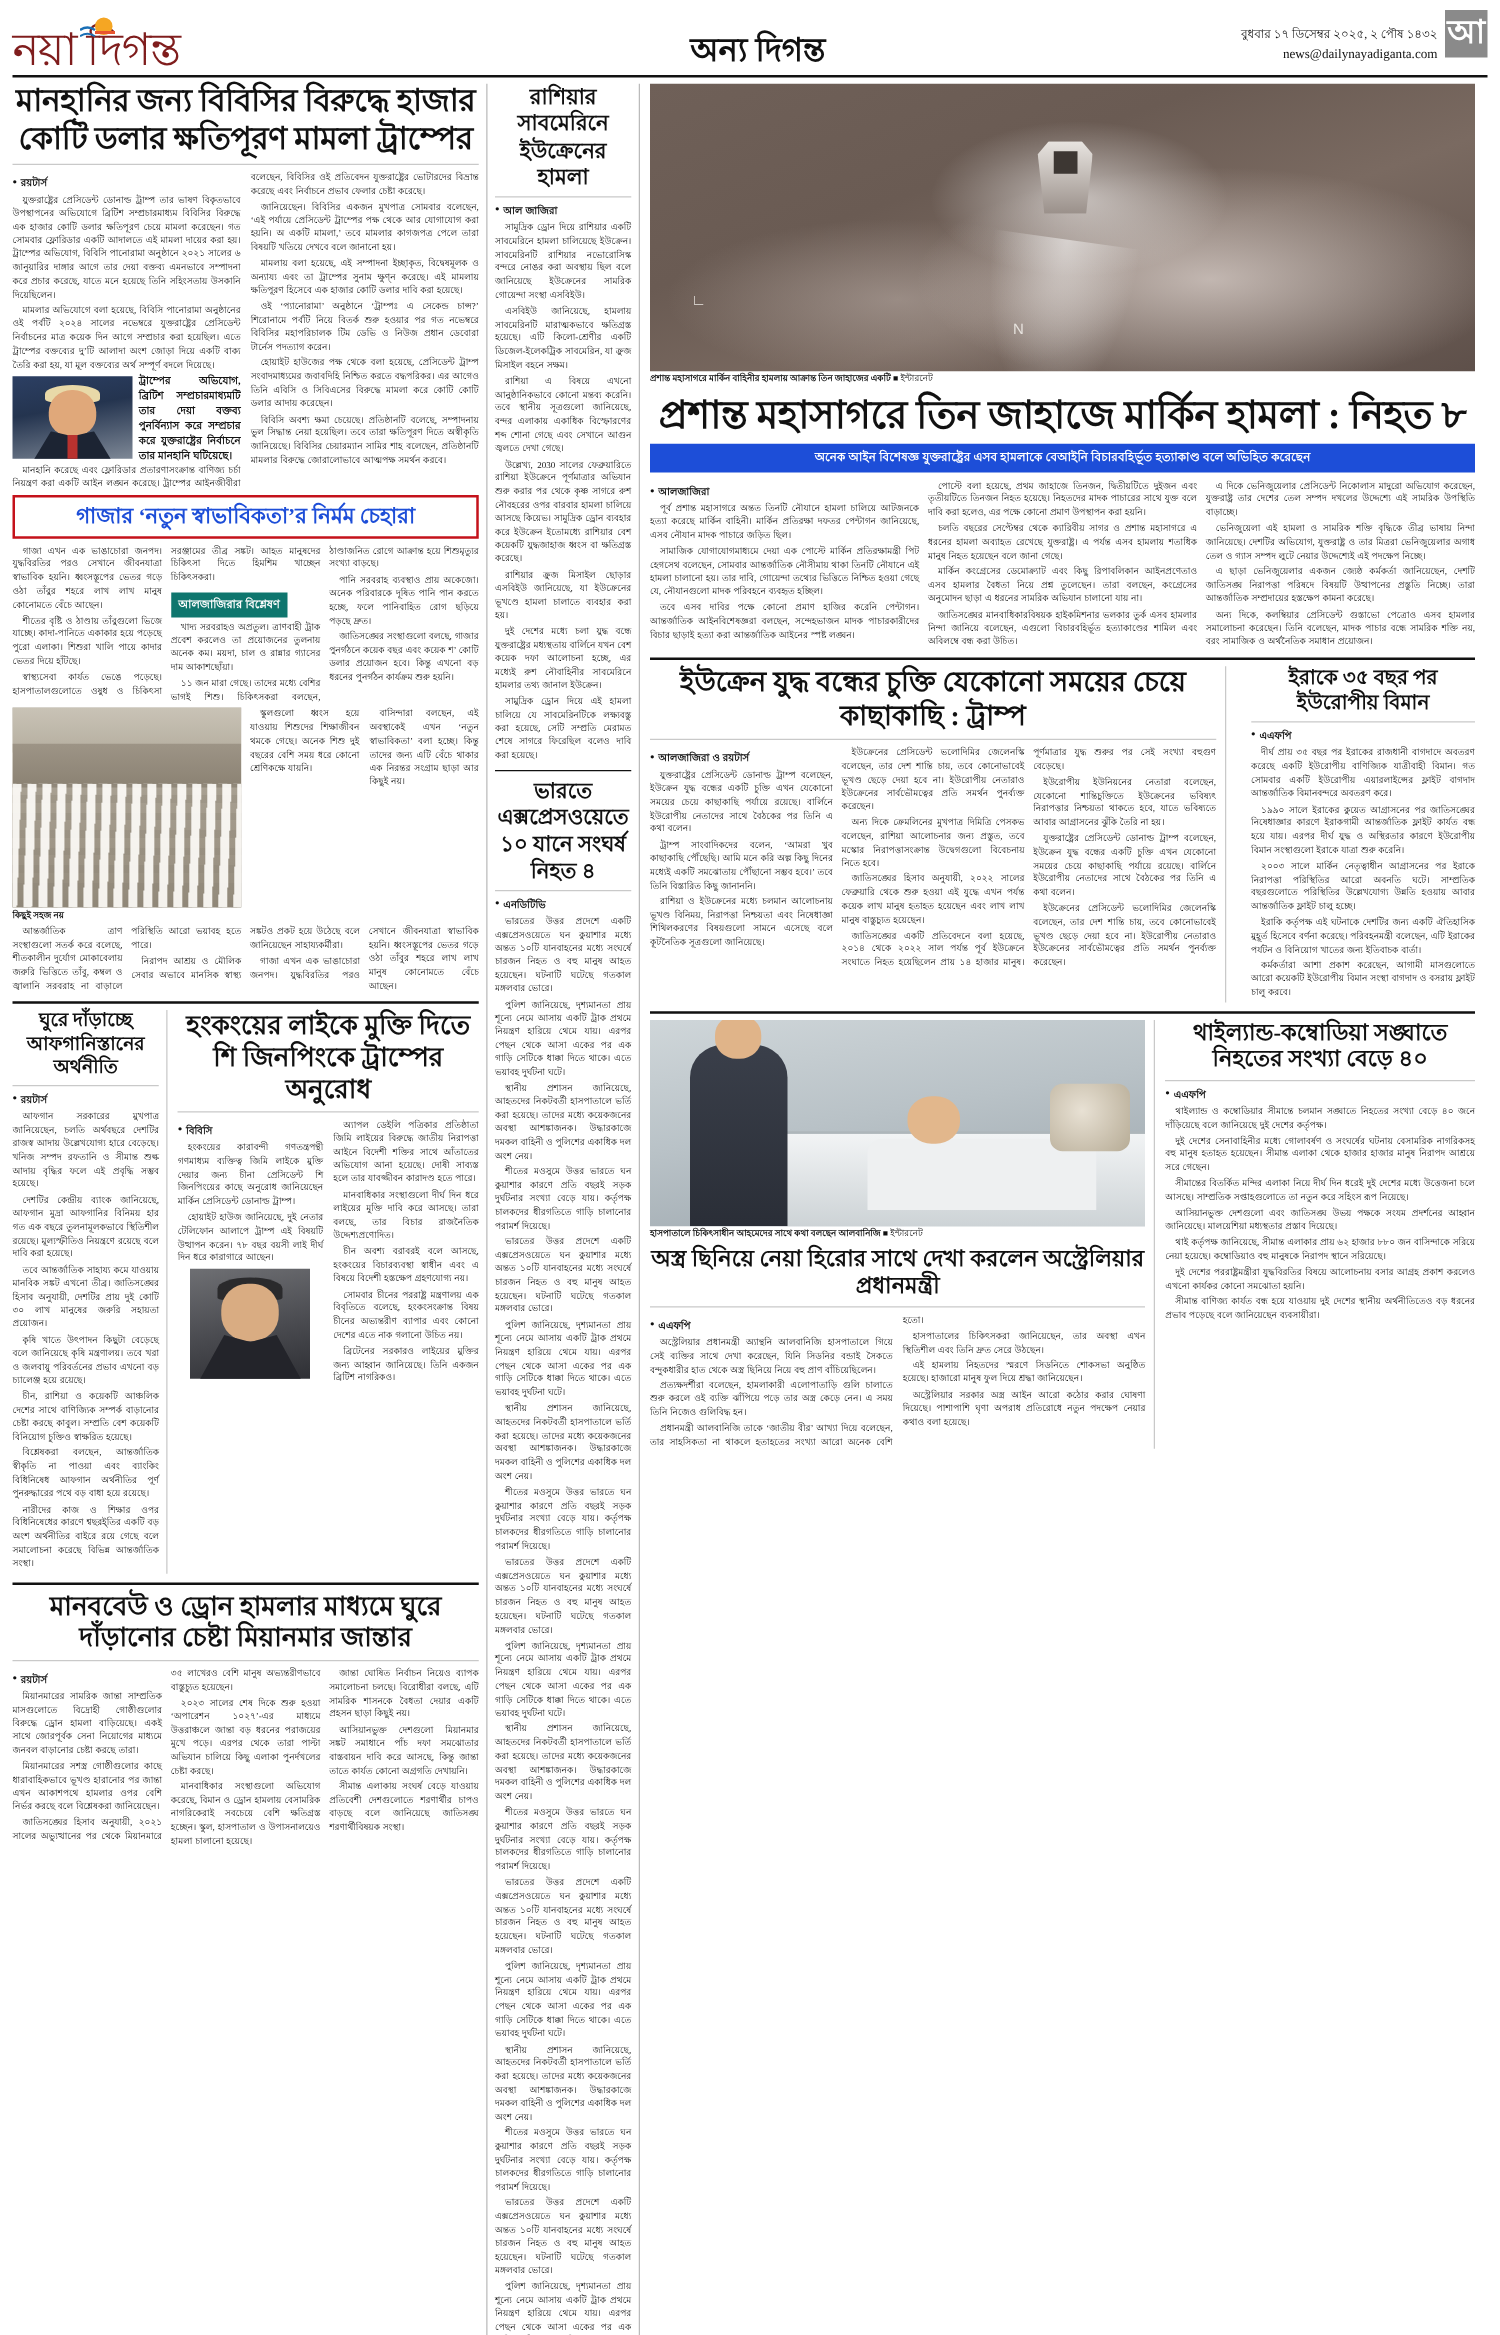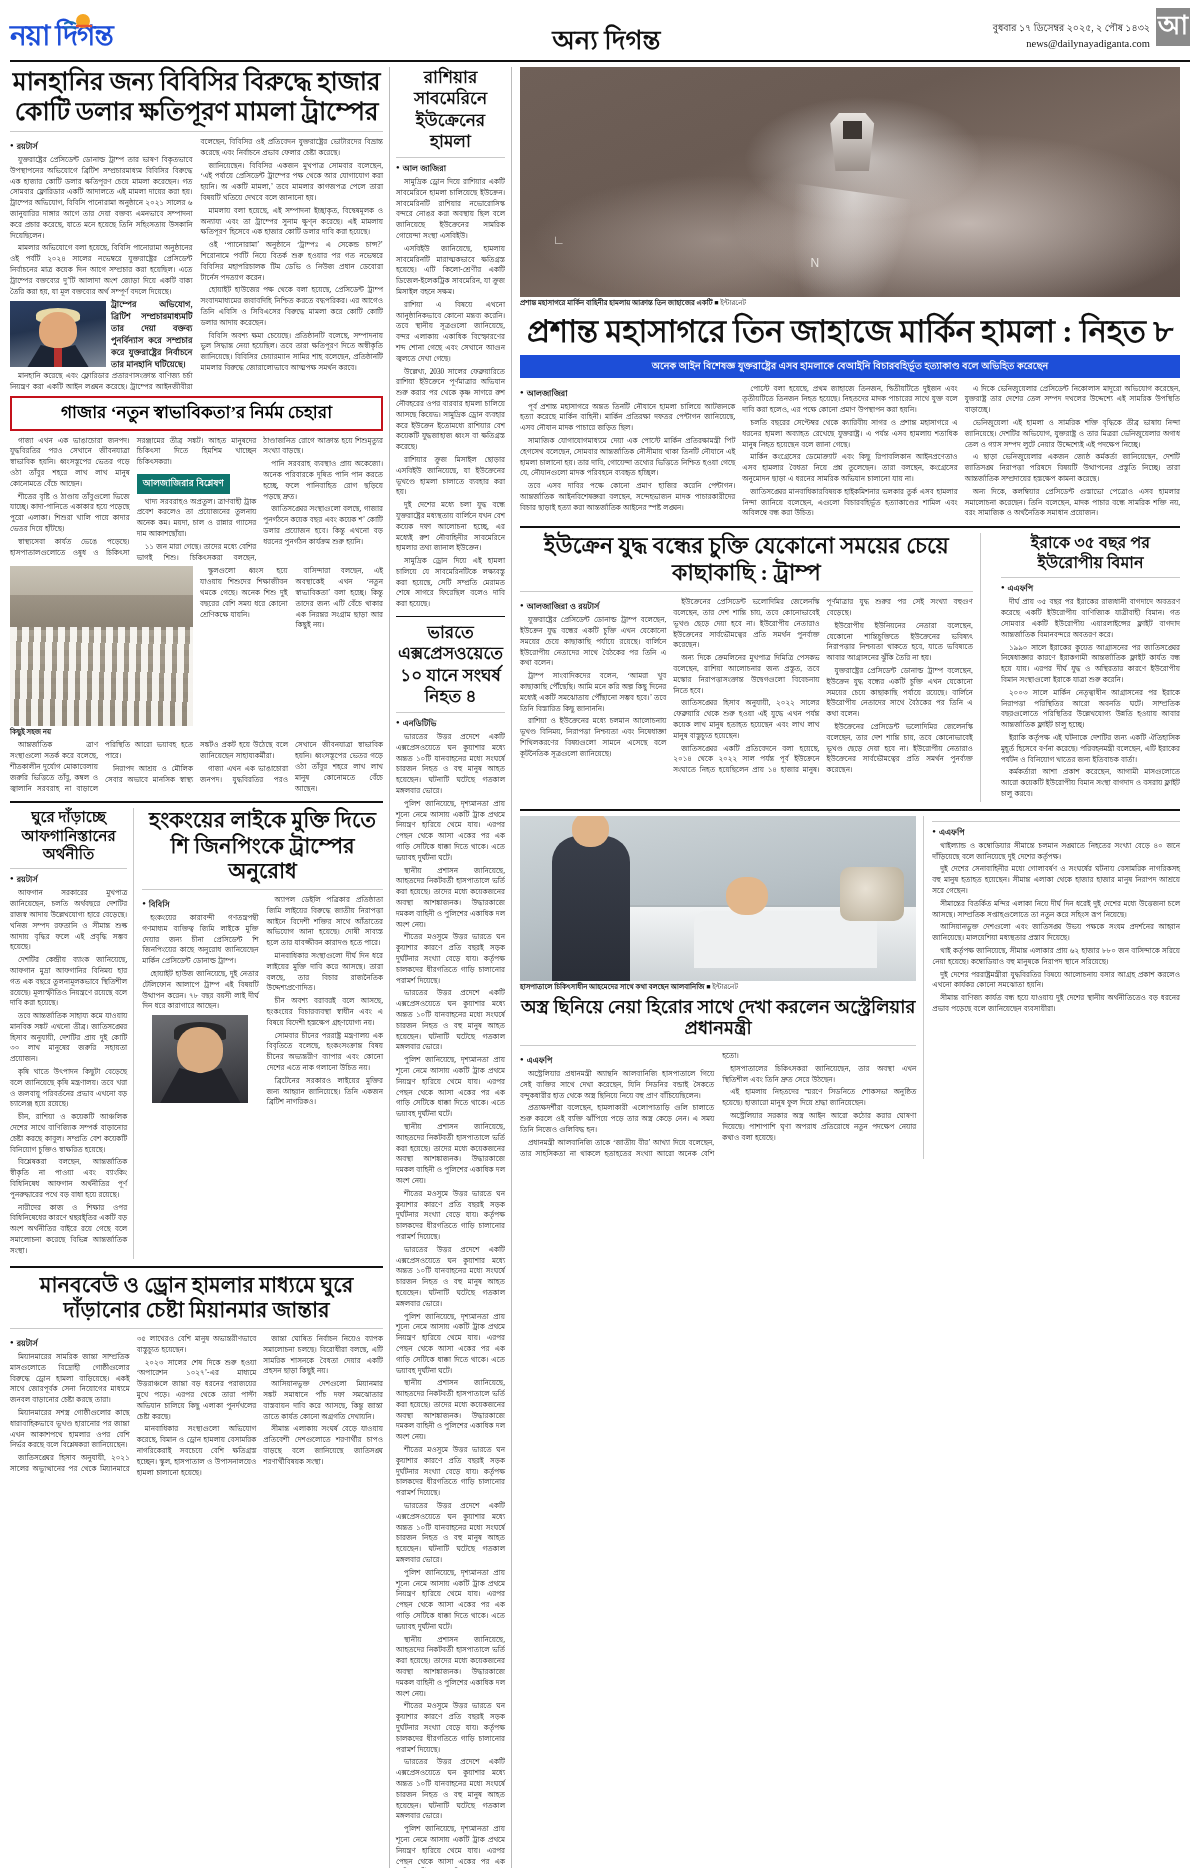--- a/index.html
+++ b/index.html
@@ -9,21 +9,21 @@
     font-family:"Liberation Serif","DejaVu Serif",serif;
     color:#111;
     position:relative;
     overflow:hidden;
   }
   .page { width:1200px; height:1868px; padding:8px 10px 0 10px; position:relative; }
 
   
   .masthead { display:flex; align-items:flex-start; justify-content:space-between; height:48px; }
   .logo-wrap { display:flex; align-items:flex-start; gap:2px; position:relative; width:210px; }
-  .logo-text { font-size:28px; font-weight:bold; letter-spacing:-1px; line-height:1; padding-top:14px; color:#1d4ed8; }
+  .logo-text { font-size:36px; font-weight:normal; letter-spacing:-1px; line-height:1; padding-top:14px; color:#7f1d1d; }
   .logo-mark { position:absolute; left:54px; top:2px; width:34px; height:24px; }
   .center-title { font-size:26px; font-weight:bold; padding-top:12px; text-align:center; flex:1; }
   .right-block { display:flex; align-items:flex-start; gap:6px; }
   .date-line { text-align:right; font-size:9.5px; line-height:1.45; padding-top:14px; }
   .email-line { font-family:"Liberation Serif",serif; font-size:10.5px; }
   .corner-badge { width:34px; height:38px; background:#8a8a8a; color:#fff; font-size:26px;
                   display:flex; align-items:center; justify-content:center; font-weight:bold; }
   .rule-top { border-top:2px solid #111; margin-top:4px; }
 
   
@@ -48,21 +48,21 @@
   .cols2 { column-count:2; column-gap:8px; column-rule:none; }
   .cols3 { column-count:3; column-gap:7px; }
   .cols4 { column-count:4; column-gap:7px; }
 
   .divider { border-top:1px solid #111; margin:6px 0 5px 0; }
   .divider-thin { border-top:1px solid #c9c9c9; margin:5px 0; }
   .divider-thick { border-top:2px solid #111; margin:7px 0 5px 0; }
 
   
   .redbox { border:2px solid #c4121b; padding:5px 6px; margin:4px 0 5px 0; }
-  .redbox .hl { color:#000000; font-size:17px; font-weight:bold; text-align:center; line-height:1.2; }
+  .redbox .hl { color:#1d4ed8; font-size:17px; font-weight:bold; text-align:center; line-height:1.2; }
   .red-tag { background:#0f766e; color:#fff; font-size:9px; font-weight:bold; padding:3px 6px;
              display:inline-block; margin:4px 0 3px 0; }
 
   
   .blue-banner { background:#1d4ed8; color:#fff; font-size:9.5px; font-weight:bold;
                  padding:4px 8px; text-align:center; margin:4px 0 6px 0; letter-spacing:.1px; }
   .caption { font-size:7px; font-weight:bold; margin-top:2px; line-height:1.3; }
   .cap-credit { font-weight:normal; }
 
   .sat-photo { width:100%; height:230px;
@@ -416,20 +416,21 @@
             <div class="byline">এএফপি</div>
             <p>অস্ট্রেলিয়ার প্রধানমন্ত্রী অ্যান্থনি আলবানিজি হাসপাতালে গিয়ে সেই ব্যক্তির সাথে দেখা করেছেন, যিনি সিডনির বন্ডাই সৈকতে বন্দুকধারীর হাত থেকে অস্ত্র ছিনিয়ে নিয়ে বহু প্রাণ বাঁচিয়েছিলেন।</p>
             <p>প্রত্যক্ষদর্শীরা বলেছেন, হামলাকারী এলোপাতাড়ি গুলি চালাতে শুরু করলে ওই ব্যক্তি ঝাঁপিয়ে পড়ে তার অস্ত্র কেড়ে নেন। এ সময় তিনি নিজেও গুলিবিদ্ধ হন।</p>
             <p>প্রধানমন্ত্রী আলবানিজি তাকে ‘জাতীয় বীর’ আখ্যা দিয়ে বলেছেন, তার সাহসিকতা না থাকলে হতাহতের সংখ্যা আরো অনেক বেশি হতো।</p>
             <p>হাসপাতালের চিকিৎসকরা জানিয়েছেন, তার অবস্থা এখন স্থিতিশীল এবং তিনি দ্রুত সেরে উঠছেন।</p>
             <p>এই হামলায় নিহতদের স্মরণে সিডনিতে শোকসভা অনুষ্ঠিত হয়েছে। হাজারো মানুষ ফুল দিয়ে শ্রদ্ধা জানিয়েছেন।</p>
             <p>অস্ট্রেলিয়ার সরকার অস্ত্র আইন আরো কঠোর করার ঘোষণা দিয়েছে। পাশাপাশি ঘৃণা অপরাধ প্রতিরোধে নতুন পদক্ষেপ নেয়ার কথাও বলা হয়েছে।</p>
           </div>
         </div>
         <div style="width:38%;">
+          <div class="hl-lg" style="font-size:18px;">থাইল্যান্ড-কম্বোডিয়া সঙ্ঘাতে নিহতের সংখ্যা বেড়ে ৪০</div>
           <div class="divider-thin"></div>
           <div class="body-txt">
             <div class="byline">এএফপি</div>
             <p>থাইল্যান্ড ও কম্বোডিয়ার সীমান্তে চলমান সঙ্ঘাতে নিহতের সংখ্যা বেড়ে ৪০ জনে দাঁড়িয়েছে বলে জানিয়েছে দুই দেশের কর্তৃপক্ষ।</p>
             <p>দুই দেশের সেনাবাহিনীর মধ্যে গোলাবর্ষণ ও সংঘর্ষের ঘটনায় বেসামরিক নাগরিকসহ বহু মানুষ হতাহত হয়েছেন। সীমান্ত এলাকা থেকে হাজার হাজার মানুষ নিরাপদ আশ্রয়ে সরে গেছেন।</p>
             <p>সীমান্তের বিতর্কিত মন্দির এলাকা নিয়ে দীর্ঘ দিন ধরেই দুই দেশের মধ্যে উত্তেজনা চলে আসছে। সাম্প্রতিক সপ্তাহগুলোতে তা নতুন করে সহিংস রূপ নিয়েছে।</p>
             <p>আসিয়ানভুক্ত দেশগুলো এবং জাতিসঙ্ঘ উভয় পক্ষকে সংযম প্রদর্শনের আহ্বান জানিয়েছে। মালয়েশিয়া মধ্যস্থতার প্রস্তাব দিয়েছে।</p>
             <p>থাই কর্তৃপক্ষ জানিয়েছে, সীমান্ত এলাকার প্রায় ৬২ হাজার ৮৮০ জন বাসিন্দাকে সরিয়ে নেয়া হয়েছে। কম্বোডিয়াও বহু মানুষকে নিরাপদ স্থানে সরিয়েছে।</p>
             <p>দুই দেশের পররাষ্ট্রমন্ত্রীরা যুদ্ধবিরতির বিষয়ে আলোচনায় বসার আগ্রহ প্রকাশ করলেও এখনো কার্যকর কোনো সমঝোতা হয়নি।</p>
             <p>সীমান্ত বাণিজ্য কার্যত বন্ধ হয়ে যাওয়ায় দুই দেশের স্থানীয় অর্থনীতিতেও বড় ধরনের প্রভাব পড়েছে বলে জানিয়েছেন ব্যবসায়ীরা।</p>

